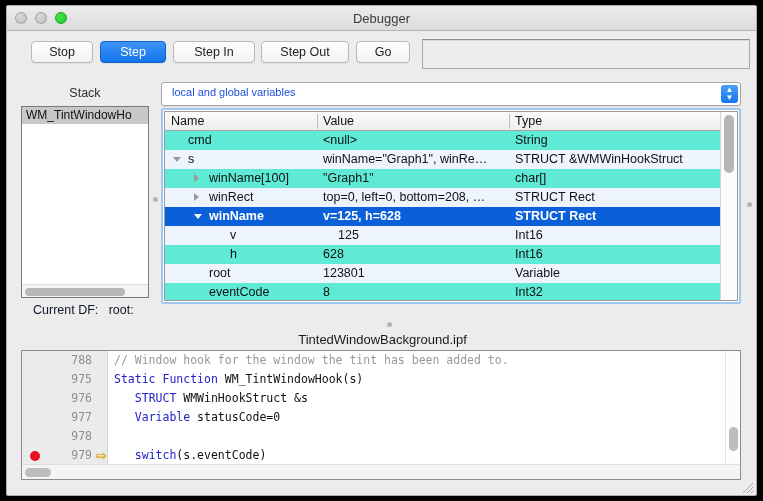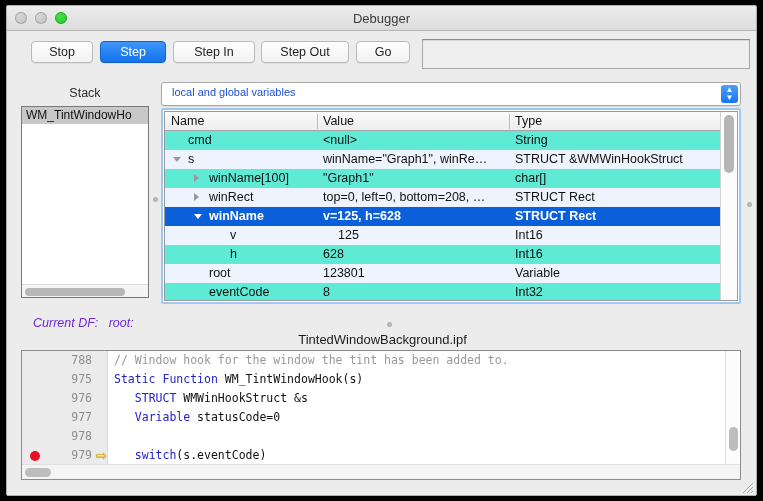--- a/index.html
+++ b/index.html
@@ -119,24 +119,23 @@
     position: absolute; left: 3px; top: 3px;
     width: 100px; height: 8px;
     background: #b7b7b7; border-radius: 4px;
   }
   #splitter-dot {
     position: absolute; left: 146px; top: 191px;
     width: 5px; height: 5px; border-radius: 50%;
     background: #b6b6b6;
   }
   #current-df {
-    position: absolute; left: 26px; top: 310px;
-    font-size: 12.5px; color: #6d28d9;
+    position: absolute; left: 26px; top: 297px;
+    font-size: 12.5px; color: #0f172a;
     white-space: pre;
-    font-style: italic;
   }
 
   
   #vars-outer {
     position: absolute; left: 154px; top: 102px;
     width: 580px; height: 196px;
     border: 2px solid #9fc8f0;
     border-radius: 2px;
     background: #ffffff;
     overflow: hidden;

